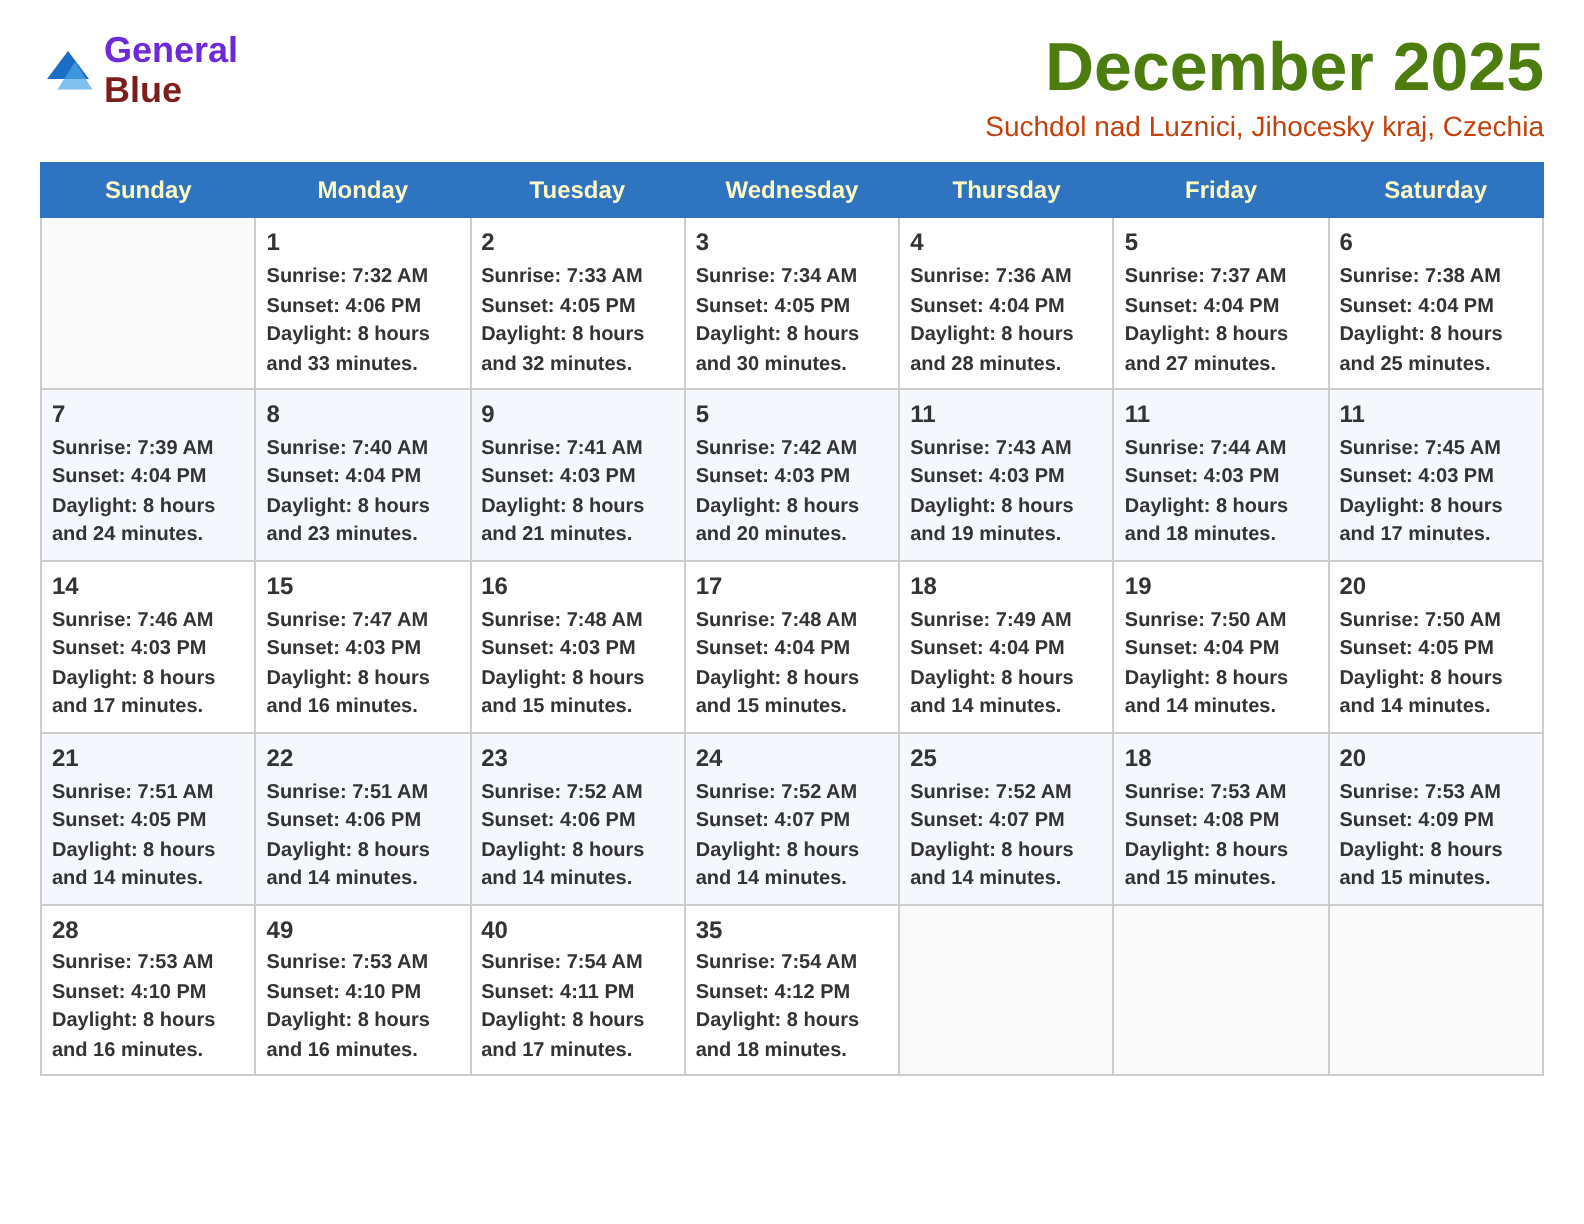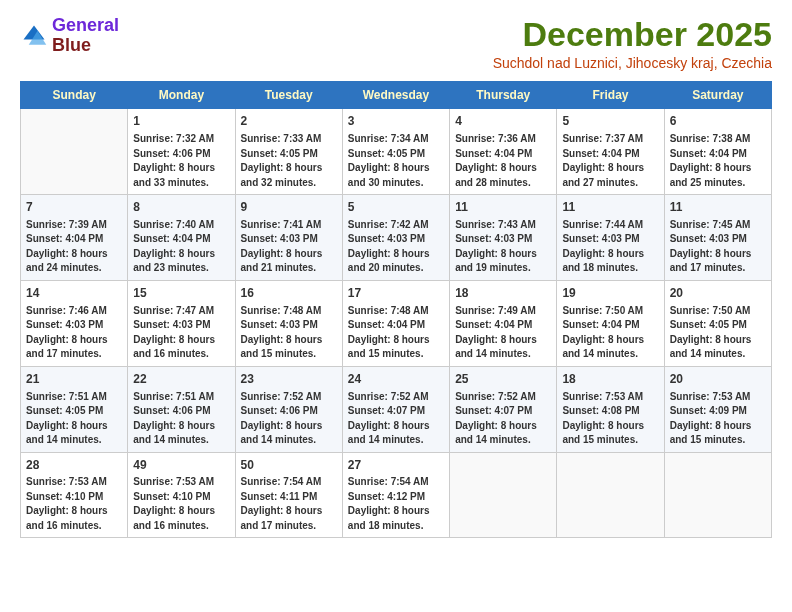--- a/index.html
+++ b/index.html
@@ -241,25 +241,25 @@
       <tr class="row-even">
         <td>
           <span class="day-number">28</span>
           <div class="day-info">Sunrise: 7:53 AM<br>Sunset: 4:10 PM<br>Daylight: 8 hours<br>and 16 minutes.</div>
         </td>
         <td>
           <span class="day-number">49</span>
           <div class="day-info">Sunrise: 7:53 AM<br>Sunset: 4:10 PM<br>Daylight: 8 hours<br>and 16 minutes.</div>
         </td>
         <td>
-          <span class="day-number">50</span>
+          <span class="day-number">40</span>
           <div class="day-info">Sunrise: 7:54 AM<br>Sunset: 4:11 PM<br>Daylight: 8 hours<br>and 17 minutes.</div>
         </td>
         <td>
-          <span class="day-number">27</span>
+          <span class="day-number">35</span>
           <div class="day-info">Sunrise: 7:54 AM<br>Sunset: 4:12 PM<br>Daylight: 8 hours<br>and 18 minutes.</div>
         </td>
         <td class="empty"></td>
         <td class="empty"></td>
         <td class="empty"></td>
       </tr>
     </tbody>
 </table>
 
 </body></html>

